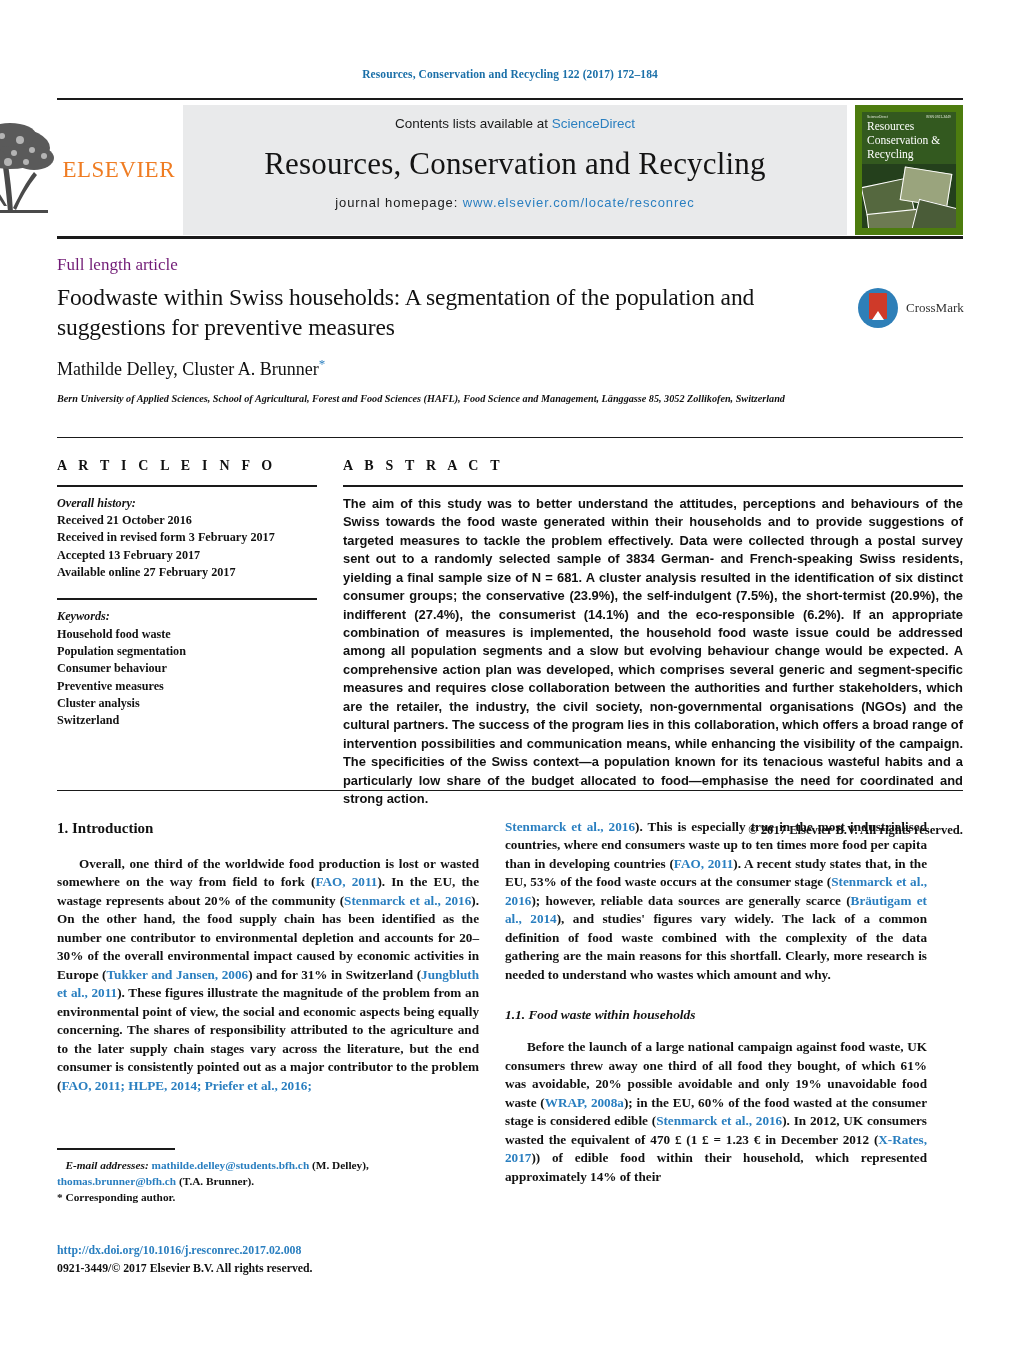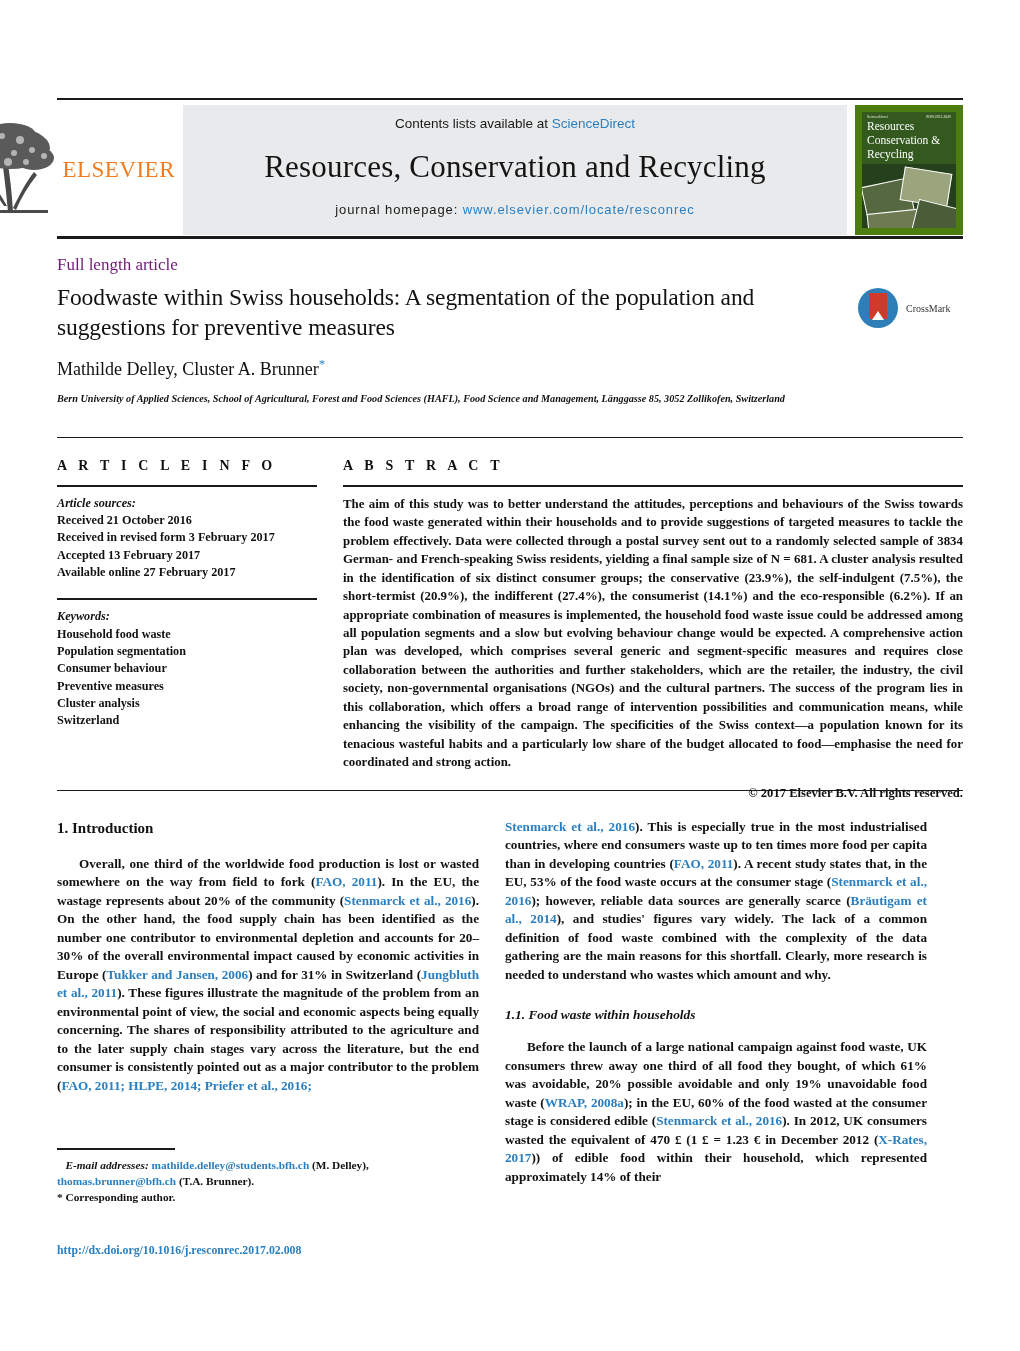--- a/index.html
+++ b/index.html
@@ -75,21 +75,21 @@
   }
   .journal-band {
     flex: 1 1 auto;
     background: #e9eaeb;
     margin-left: 8px;
     margin-right: 8px;
     display: flex;
     flex-direction: column;
     align-items: center;
     justify-content: space-between;
-    padding: 11px 0 18px 0;
+    padding: 11px 0 25px 0;
   }
   .contents-line {
     font-family: "Liberation Sans", sans-serif;
     font-size: 13.5px;
     color: #1a1a1a;
   }
   .contents-line .sd {
     color: #2a7fc0;
   }
   .journal-title {
@@ -255,21 +255,21 @@
     left: 3px;
     bottom: -1px;
     width: 0;
     height: 0;
     border-left: 6px solid transparent;
     border-right: 6px solid transparent;
     border-bottom: 9px solid #ffffff;
   }
   .cm-label {
     font-family: "Liberation Serif", serif;
-    font-size: 10px;
+    font-size: 13px;
     color: #333;
     margin-left: 8px;
   }
 
   
   .info-rule-top {
     position: absolute;
     top: 437px;
     left: 57px;
     width: 906px;
@@ -313,21 +313,21 @@
   }
 
   
   .abs-col {
     position: absolute;
     top: 458px;
     left: 343px;
     width: 620px;
   }
   .abs-text {
-    font-family: Liberation Serif, serif;
+    font-family: Liberation Sans, sans-serif;
     font-size: 12.9px;
     line-height: 1.43;
     text-align: justify;
     font-weight: bold;
     color: #111;
     margin: 0;
   }
   .abs-copy {
     font-family: "Liberation Serif", serif;
     font-size: 12.6px;
@@ -419,20 +419,21 @@
     font-weight: bold;
   }
   .doi-block .doi { color: #2a7fc0; }
   .doi-block .issn { color: #111; }
 </style>
 </head>
 <body>
 
 <div class="page">
 
+  <div class="running-head">Resources, Conservation and Recycling 122 (2017) 172–184</div>
 
   <div class="masthead">
     <div class="masthead-inner">
 
       <div class="elsevier-logo">
         <div class="tree-box">
           <svg viewBox="0 0 104 98" width="104" height="98" aria-hidden="true">
             <g fill="#4a4a4a">
               <path d="M50 92 C48 70 46 54 44 40 L49 38 C52 56 54 74 55 92 Z"></path>
               <path d="M55 88 C62 74 68 62 76 52 L79 55 C70 66 63 78 58 90 Z"></path>
@@ -511,21 +512,21 @@
     </div>
     <div class="cm-label">CrossMark</div>
   </div>
 
   <div class="info-rule-top"></div>
 
   <div class="info-col">
     <div class="sec-head">A R T I C L E   I N F O</div>
     <div class="thin-rule"></div>
     <div class="info-group">
-      <div class="lbl">Article sources:</div>
+      <div class="lbl">Overall history:</div>
       <div>Received 21 October 2016</div>
       <div>Received in revised form 3 February 2017</div>
       <div>Accepted 13 February 2017</div>
       <div>Available online 27 February 2017</div>
     </div>
     <div class="kw-rule"></div>
     <div class="info-group">
       <div class="lbl">Keywords:</div>
       <div>Household food waste</div>
       <div>Population segmentation</div>
@@ -561,15 +562,16 @@
     <div class="fn-text">
       &nbsp;&nbsp;&nbsp;<span class="lbl">E-mail addresses:</span>
       <span class="mail">mathilde.delley@students.bfh.ch</span><span> (M. Delley),</span>
       <span class="mail">thomas.brunner@bfh.ch</span><span> (T.A. Brunner).</span>
     </div>
     <div class="fn-text">*  Corresponding author.</div>
   </div>
 
   <div class="doi-block">
     <div class="doi">http://dx.doi.org/10.1016/j.resconrec.2017.02.008</div>
+    <div class="issn">0921-3449/© 2017 Elsevier B.V. All rights reserved.</div>
   </div>
 
 </div>
 
 </body></html>

